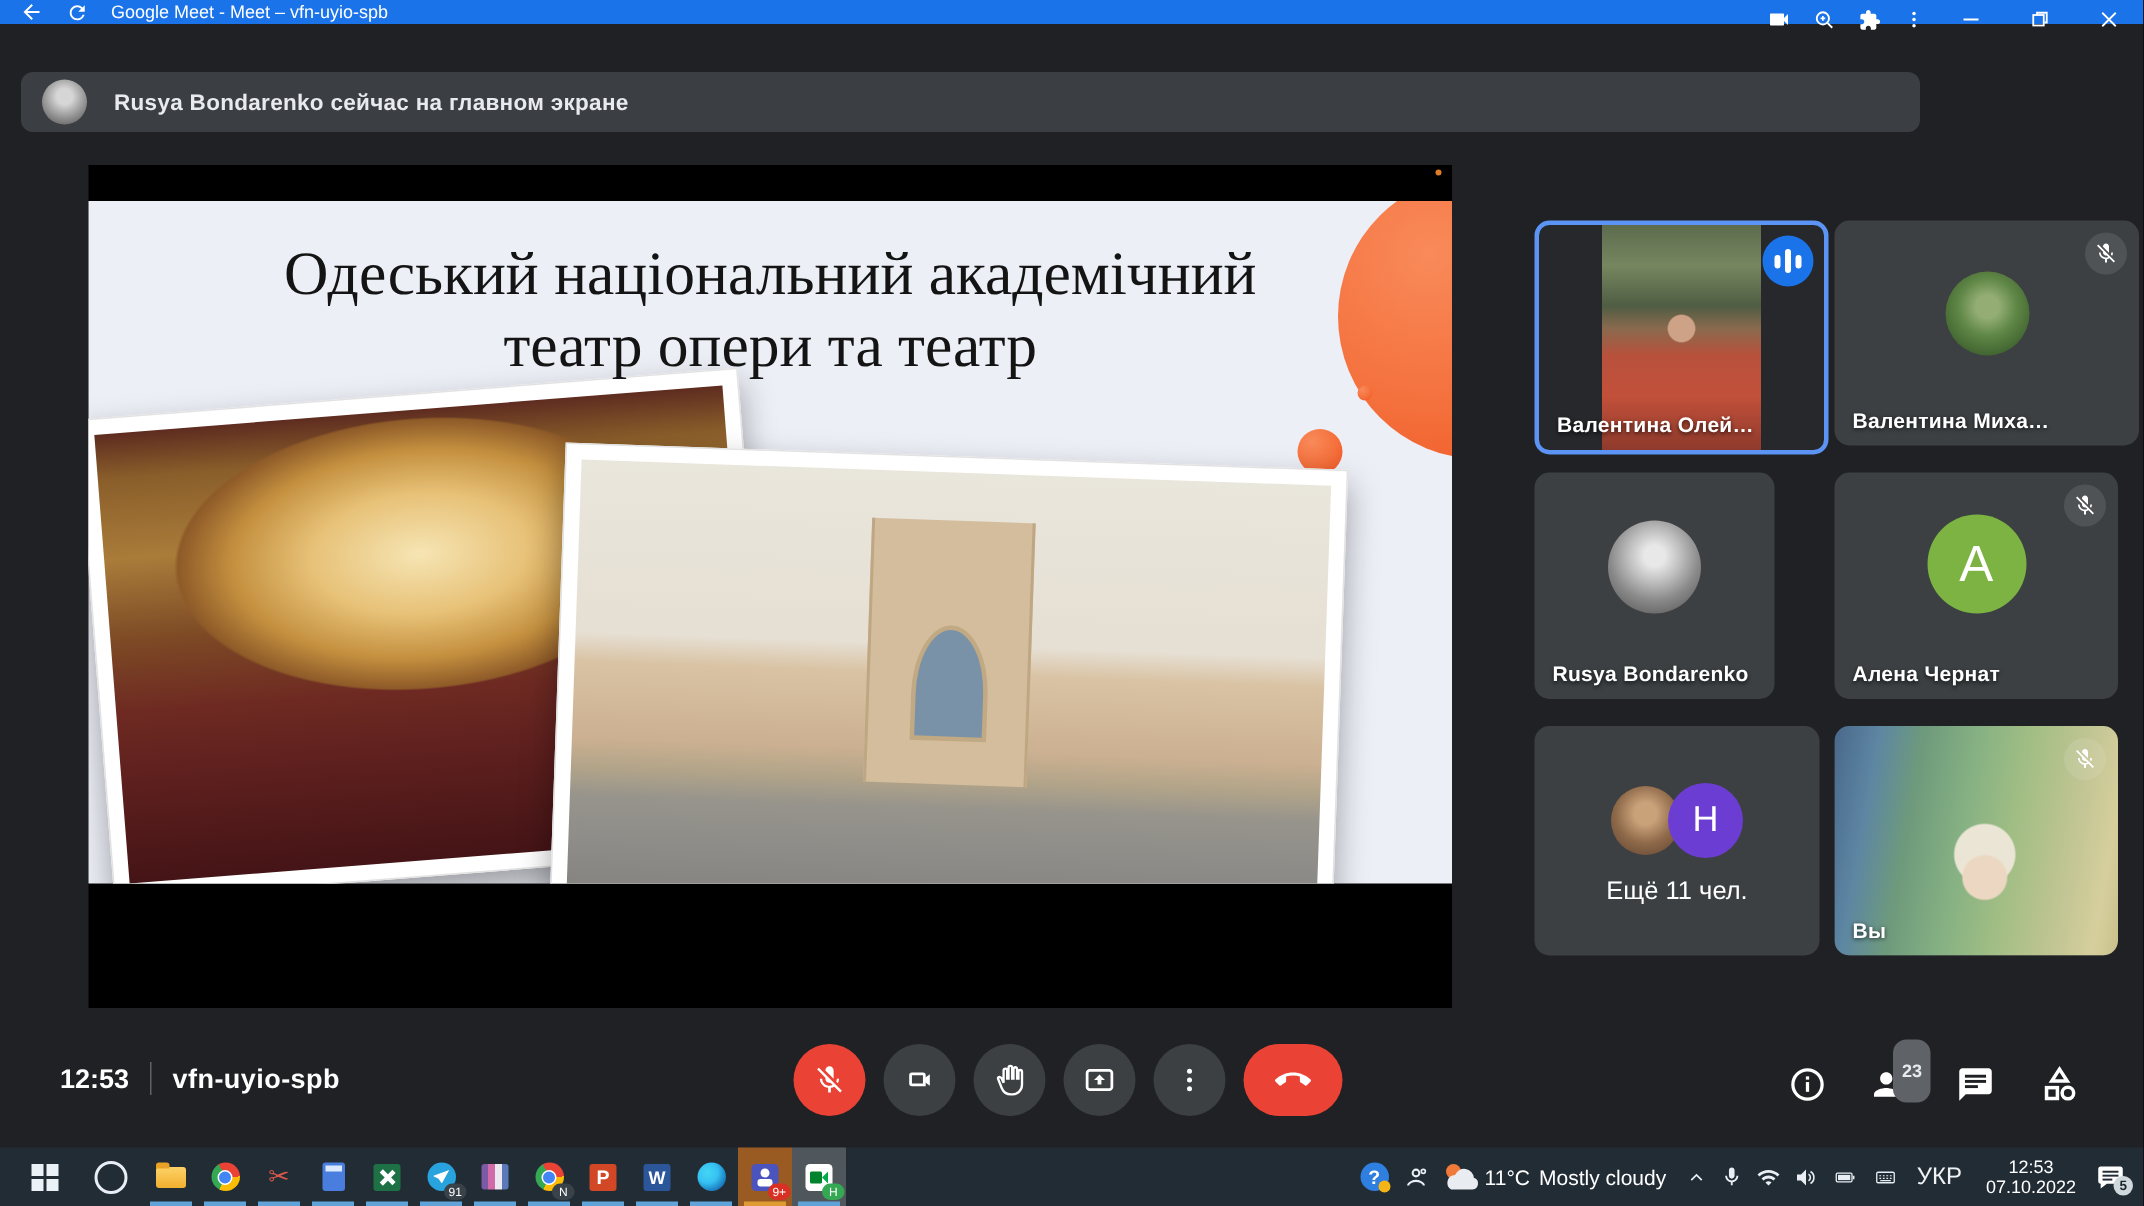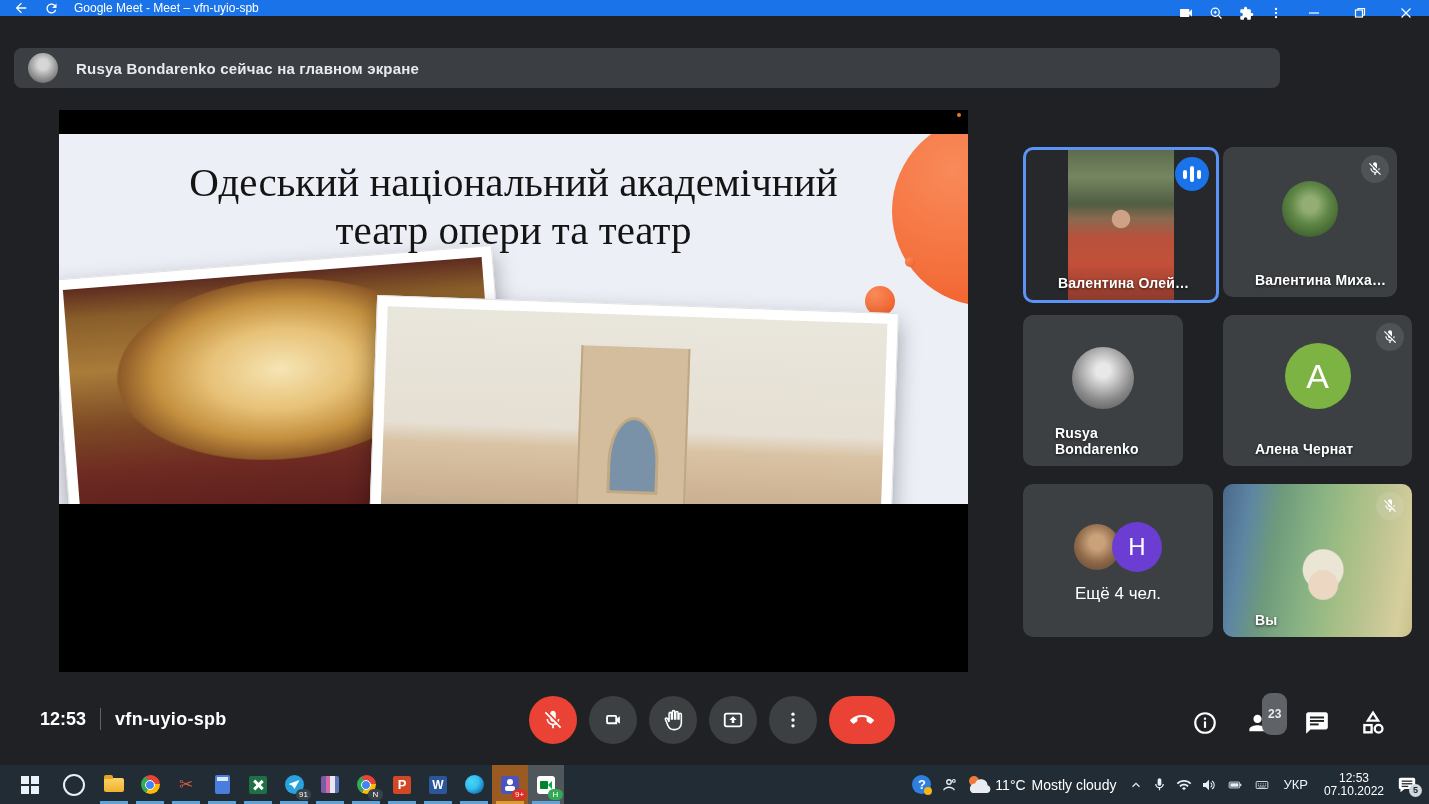--- a/index.html
+++ b/index.html
@@ -17,21 +17,21 @@
   
   .toast{position:absolute;left:14px;top:48px;width:1266px;height:40px;background:#3b3e42;
     border-radius:8px;display:flex;align-items:center;padding-left:14px;box-sizing:border-box;}
   .toast-avatar{width:30px;height:30px;border-radius:50%;
     background:radial-gradient(circle at 50% 38%,#d6d6d6 0 22%,#9a9a9a 55%,#4d4d4d 100%);}
   .toast-text{margin-left:18px;color:#e8eaed;font-size:15px;font-weight:700;letter-spacing:.2px;}
 
   
   .stage{position:absolute;left:59px;top:110px;width:909px;height:562px;background:#000;}
   .stage-dot{position:absolute;right:7px;top:3px;width:4px;height:4px;border-radius:50%;background:#e07c28;}
-  .slide{position:absolute;left:0;top:24px;width:909px;height:370px;background:#edeff7;overflow:hidden;}
+  .slide{position:absolute;left:0;top:24px;width:909px;height:455px;background:#edeff7;overflow:hidden;}
   .slide-title{margin-top:24px;text-align:center;font-family:"Liberation Serif",serif;
     font-size:41px;line-height:1.18;color:#141414;font-weight:500;position:relative;z-index:3;}
   .blob{position:absolute;border-radius:50%;background:radial-gradient(circle at 32% 28%,#f98a5a 0%,#f4703c 55%,#ef5322 100%);}
   .blob-big{left:833px;top:-18px;width:190px;height:190px;}
   .blob-dot{left:846px;top:123px;width:10px;height:10px;}
   .blob-med{left:806px;top:152px;width:30px;height:30px;}
   .blob-bl{left:-58px;top:462px;width:195px;height:195px;}
   .blob-bc{left:683px;top:492px;width:56px;height:56px;}
   .blob-white{position:absolute;left:103px;top:478px;width:250px;height:250px;border-radius:50%;background:#fbfbfd;}
   .photo{position:absolute;background:#fff;padding:10px;box-sizing:border-box;
@@ -44,32 +44,32 @@
   .photo-ext .ph{width:100%;height:100%;position:relative;overflow:hidden;
     background:linear-gradient(180deg,#e9e6dc 0%,#e6dfd3 36%,#d9c3a4 42%,#cbb091 58%,#b2a489 64%,#97948c 70%,#8d8c88 80%,#7b7a76 100%);}
   .ph-tower{position:absolute;left:39%;top:10%;width:21%;height:55%;background:#d3bd9c;
     border-left:2px solid #bfa784;border-right:2px solid #bfa784;}
   .ph-arch{position:absolute;left:33%;top:30%;width:34%;height:55%;background:#7a92a8;
     border-radius:50% 50% 0 0/60% 60% 0 0;border:3px solid #c0a983;}
 
   
   .tile{position:absolute;background:#3c4043;border-radius:10px;overflow:hidden;}
   .tile-name{position:absolute;left:12px;bottom:9px;color:#fff;font-size:14px;font-weight:600;
-    letter-spacing:.2px;text-shadow:0 1px 3px rgba(0,0,0,.7);z-index:4;margin-left:20px;}
+    letter-spacing:.2px;text-shadow:0 1px 3px rgba(0,0,0,.7);z-index:4;}
   .micoff{position:absolute;top:8px;right:8px;width:28px;height:28px;border-radius:50%;
     background:rgba(255,255,255,.10);display:flex;align-items:center;justify-content:center;z-index:4;}
   .tile1{left:1023px;top:147px;width:190px;height:150px;border:3px solid #5b94f5;background:#26282b;}
   .t1video{position:absolute;left:50%;top:0;transform:translateX(-50%);width:106px;height:100%;
     background:radial-gradient(circle at 50% 46%,#cda287 0 9%,rgba(0,0,0,0) 10%),
     linear-gradient(180deg,#5d6b4e 0%,#76865f 18%,#4f5d43 36%,#8a6a4e 46%,#b8513c 58%,#c2503a 76%,#8e3a2c 100%);}
   .speakbadge{position:absolute;top:7px;right:7px;width:34px;height:34px;border-radius:50%;
     background:#1a73e8;display:flex;align-items:center;justify-content:center;gap:3px;z-index:4;}
   .speakbadge span{display:block;width:4px;border-radius:2px;background:#fff;}
   .sb1{height:9px;} .sb2{height:16px;} .sb3{height:9px;}
-  .tile2{left:1223px;top:147px;width:174px;height:150px;}
+  .tile2{left:1223px;top:147px;width:203px;height:150px;}
   .tile3{left:1023px;top:315px;width:160px;height:151px;}
   .tile4{left:1223px;top:315px;width:189px;height:151px;}
   .tile5{left:1023px;top:484px;width:190px;height:153px;}
   .tile6{left:1223px;top:484px;width:189px;height:153px;}
   .av{position:absolute;left:50%;transform:translateX(-50%);border-radius:50%;}
   .av2{top:34px;width:56px;height:56px;
     background:radial-gradient(circle at 50% 42%,#93ad74 0 18%,#5f8746 45%,#40622f 78%,#2f4a22 100%);}
   .av3{top:32px;width:62px;height:62px;
     background:radial-gradient(circle at 50% 38%,#e8e8e8 0 14%,#bdbdbd 36%,#8a8a8a 60%,#4a4a4a 100%);}
   .av4{top:28px;width:66px;height:66px;background:#7cb342;display:flex;align-items:center;
@@ -149,21 +149,21 @@
 
   .tray{position:absolute;right:4px;top:0;height:39px;display:flex;align-items:center;gap:9px;}
   .tray-item{display:flex;align-items:center;justify-content:center;position:relative;}
   .i-help{width:19px;height:19px;border-radius:50%;background:#2f7fe0;color:#fff;font-size:13px;
     font-weight:700;display:flex;align-items:center;justify-content:center;position:relative;}
   .i-help::after{content:"";position:absolute;right:-1px;bottom:-1px;width:8px;height:8px;border-radius:50%;background:#f5b517;}
   .cloudwrap{position:relative;width:26px;height:18px;}
   .cloudwrap .sun{position:absolute;left:2px;top:0;width:10px;height:10px;border-radius:50%;background:#f07a3a;}
   .tray-temp{color:#fff;font-size:14px;margin-left:2px;}
   .tray-desc{color:#fff;font-size:14px;margin-left:6px;margin-right:4px;}
-  .tray-lang{color:#eef2f5;font-size:13px;margin:0 3px;}
+  .tray-lang{color:#eef2f5;font-size:16px;margin:0 3px;}
   .tray-clock{color:#fff;font-size:12px;line-height:13px;text-align:center;margin:0 4px;}
   .i-notif{position:relative;width:20px;height:18px;}
   .nbadge{position:absolute;right:-5px;bottom:-3px;width:13px;height:13px;border-radius:50%;
     background:#cfd8dc;color:#1b252e;font-size:9px;line-height:13px;text-align:center;font-weight:700;}
 </style>
 </head>
 <body>
 
 <div class="screen">
 
@@ -290,21 +290,21 @@
     <div class="tile-name">Алена Чернат</div>
   </div>
 
   <div class="tile tile5">
     <div class="t5avwrap">
       <div class="av5a"></div>
       <div class="av5b">
           <span>Н</span>
         </div>
     </div>
-    <div class="t5text">Ещё 4 чел.</div>
+    <div class="t5text">Ещё 11 чел.</div>
   </div>
 
   <div class="tile tile6">
     <div class="t6video"></div>
     <div class="micoff">
       <svg width="16" height="16" viewBox="0 0 24 24">
           <path fill="#fff" d="M19 11h-1.7c0 .74-.16 1.43-.43 2.05l1.23 1.23c.56-.98.9-2.09.9-3.28zm-4.02.17c0-.06.02-.11.02-.17V5c0-1.66-1.34-3-3-3S9 3.34 9 5v.18l5.98 5.99zM4.27 3L3 4.27l6.01 6.01V11c0 1.66 1.33 3 2.99 3 .22 0 .44-.03.65-.08l1.66 1.66c-.71.33-1.5.52-2.31.52-2.76 0-5.3-2.1-5.3-5.1H5c0 3.41 2.72 6.23 6 6.72V21h2v-3.28c.91-.13 1.77-.45 2.54-.9L19.73 21 21 19.73 4.27 3z"></path>
         </svg>
     </div>
     <div class="tile-name">Вы</div>

